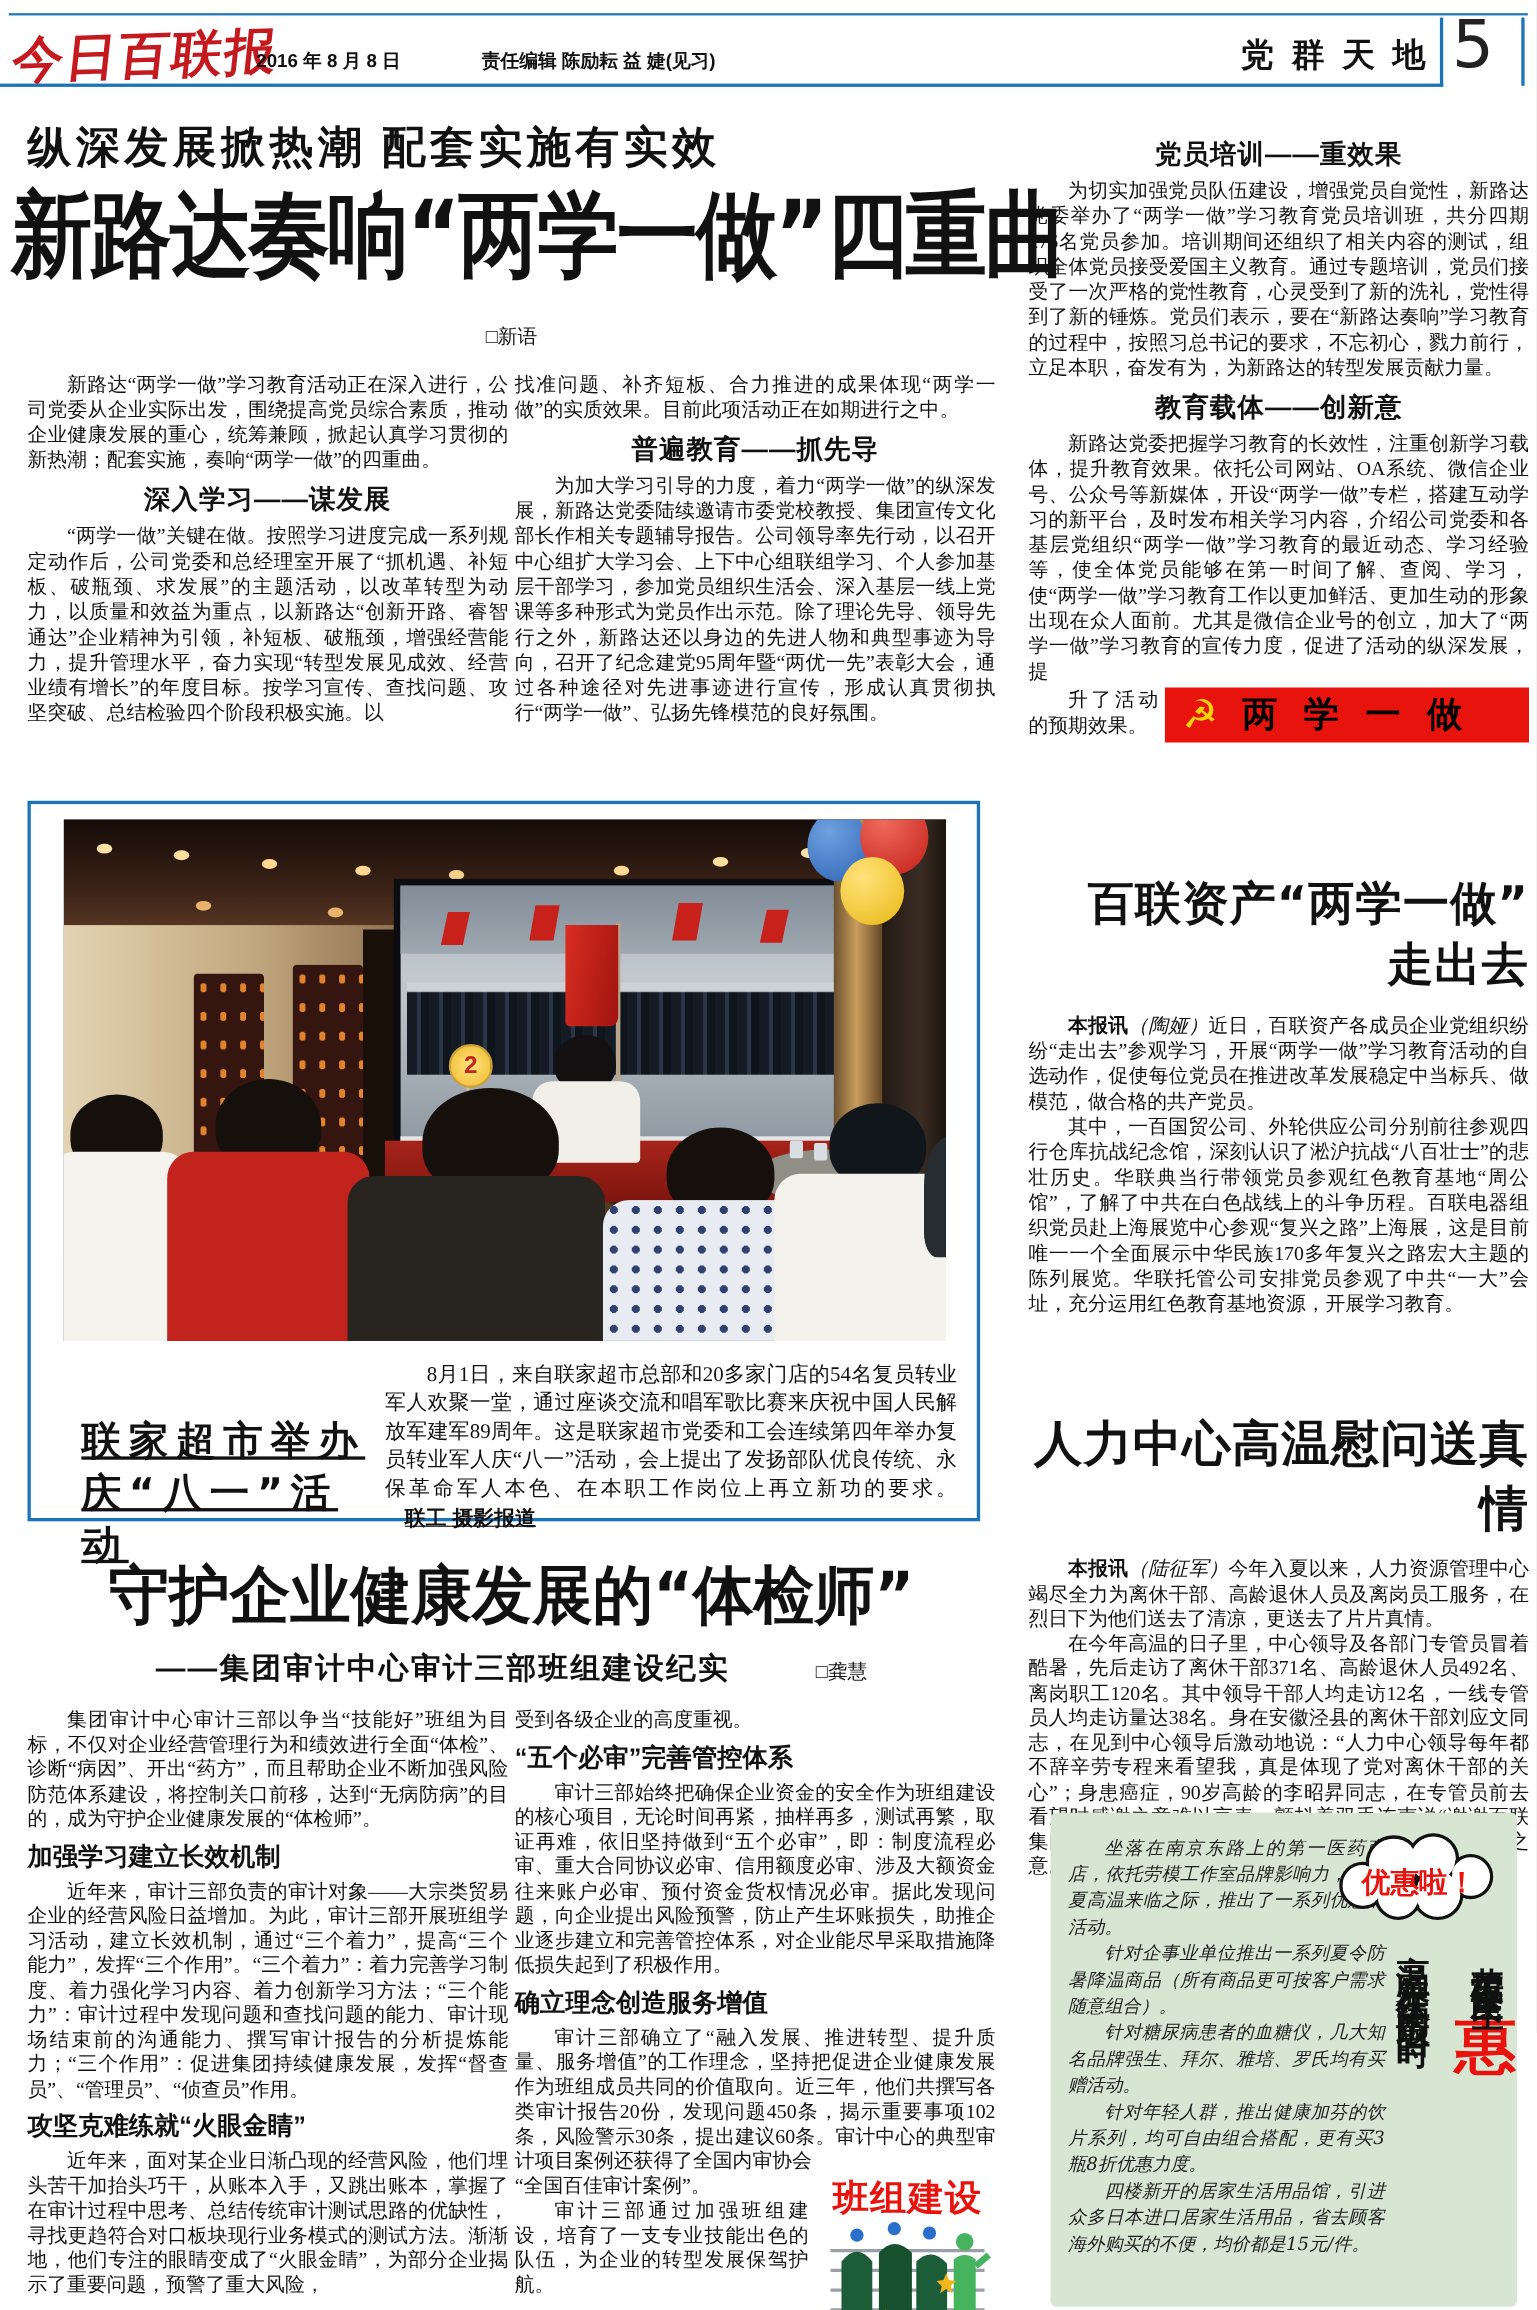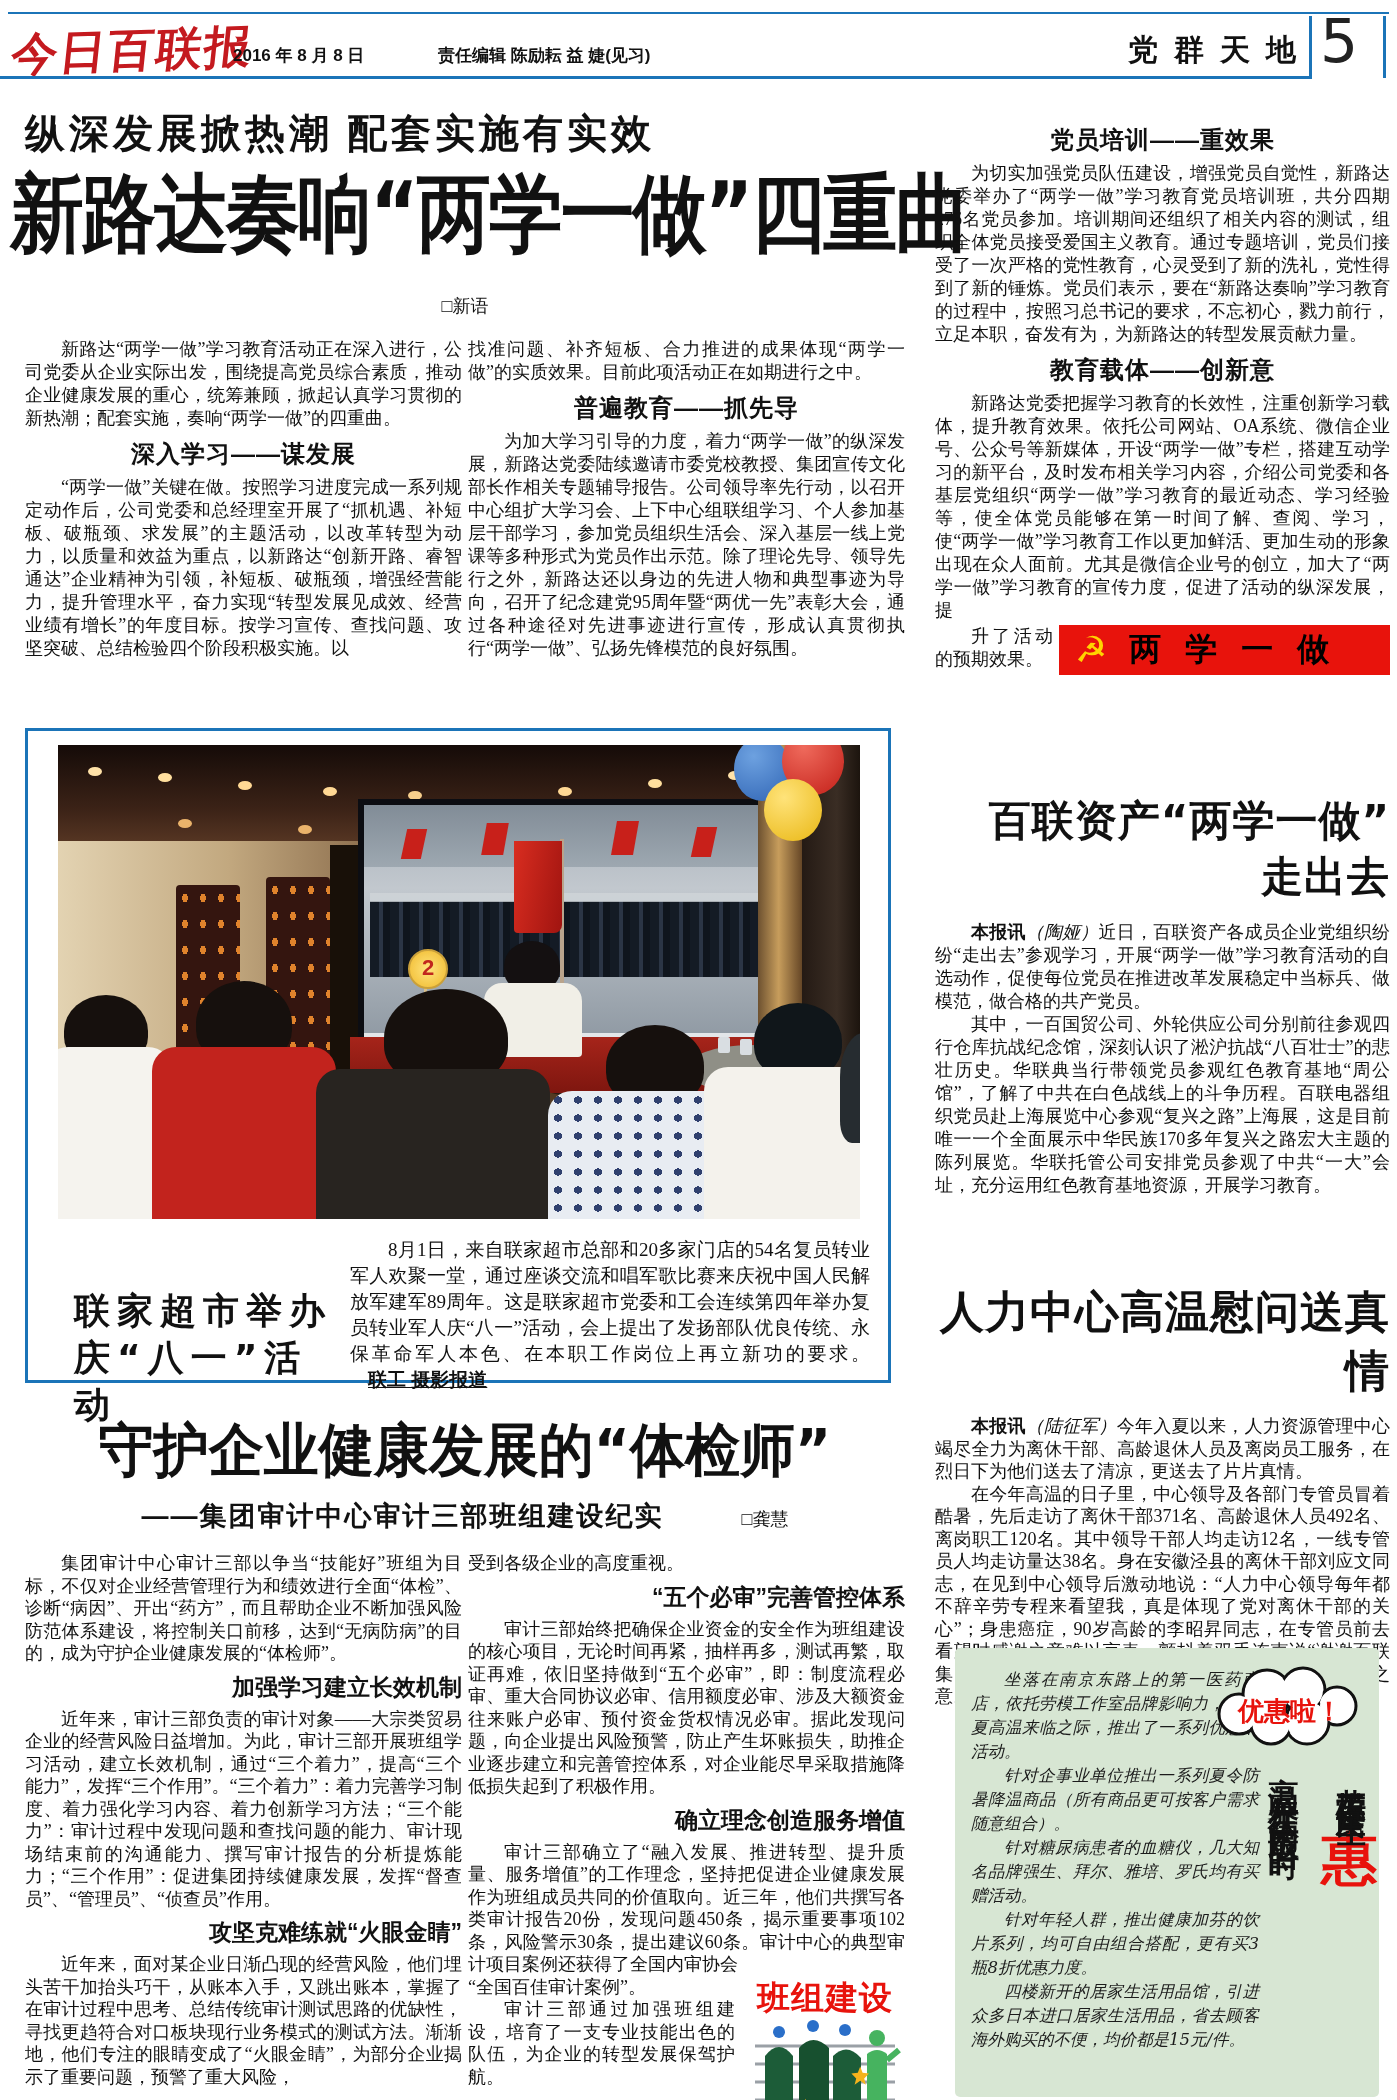--- a/index.html
+++ b/index.html
@@ -32,36 +32,36 @@
   .badge{flex:1;height:50px;background:#e8130c;display:flex;align-items:center;margin-left:6px;}
   .badge .emblem{color:#ffd400;font-size:36px;margin:0 22px 0 16px;line-height:1;}
   .badge .btxt{color:#000000;font:bold 32px "Liberation Sans",sans-serif;letter-spacing:24px;white-space:nowrap;}
   .art-title{font:900 42px "DejaVu Sans","Liberation Sans",sans-serif;text-align:right;letter-spacing:1px;margin-top:37px;}
   .lead-b{font-family:"Liberation Sans",sans-serif;font-weight:bold;}
   .kai{font-style:italic;margin-top:16px;}
   
   .pbox{left:25px;top:728px;width:860px;height:649px;border:3px solid #1b74b8;background:#fff;}
   .photo{position:absolute;left:30px;top:14px;width:802px;height:474px;overflow:hidden;background:#2a1b12;}
   .cap-title{position:absolute;left:46px;top:556px;width:272px;font:900 36px "DejaVu Sans","Liberation Sans",sans-serif;
-             letter-spacing:7px;line-height:47px;}
+             letter-spacing:7px;line-height:47px;text-decoration:underline;}
   .cap-text{position:absolute;left:322px;top:506px;width:520px;font:19px/26px "Liberation Serif",serif;text-align:justify;}
   .credit{font:bold 19px "Liberation Sans",sans-serif;margin-left:18px;white-space:nowrap;text-decoration:underline;}
   
   .ph{position:absolute;}
   .hair{position:absolute;background:#16100d;border-radius:50% 50% 42% 42%;}
   .shirt{position:absolute;border-radius:24px 24px 0 0;}
   
   .audit-title{left:25px;top:1412px;width:880px;text-align:center;
       font:900 55px "DejaVu Sans","Liberation Sans",sans-serif;transform:scaleY(1.05);transform-origin:top center;}
   .audit-subrow{left:25px;top:1498px;width:880px;display:flex;justify-content:center;align-items:baseline;gap:30px;}
   .audit-subtitle{font:bold 27px "Liberation Sans",sans-serif;letter-spacing:2px;}
   .audit-byline{font:18px "Liberation Serif",serif;padding-left:48px;}
   .acol{font:18px/22.5px "Liberation Serif",serif;text-align:justify;}
   .acol p{margin:0;text-indent:2em;}
-  .asub{font:bold 23px "Liberation Sans",sans-serif;text-align:right;text-indent:0;margin:7px 0 5px;}
+  .asub{font:bold 23px "Liberation Sans",sans-serif;text-align:left;text-indent:0;margin:7px 0 5px;}
   .acolL{left:25px;top:1552px;width:437px;}
   .acolR{left:468px;top:1552px;width:437px;}
   .logo-wrap{float:right;width:160px;margin:4px 0 2px 10px;text-align:center;}
   .logo-title{font:900 33px "DejaVu Sans","Liberation Sans",sans-serif;color:#e8130c;letter-spacing:1px;line-height:36px;}
   
   .promo{left:955px;top:1648px;width:424px;height:449px;background:#d7e6d3;border-radius:5px;}
   .promo-text{position:absolute;left:16px;top:20px;width:288px;font:italic 16.5px/24px "DejaVu Serif",serif;
               text-align:justify;color:#1b1b1b;}
   .promo-text p{margin:0;text-indent:2em;}
   .cloud{position:absolute;right:10px;top:14px;width:158px;height:88px;}

